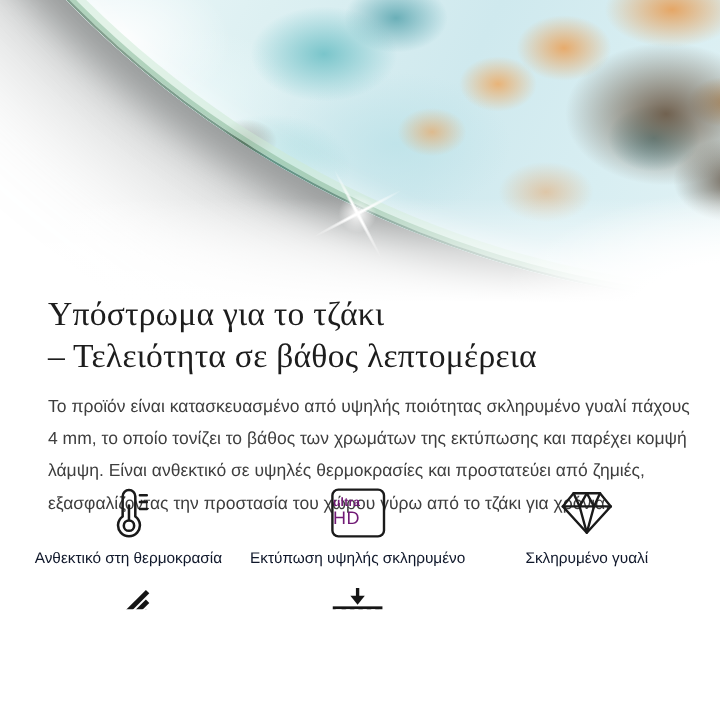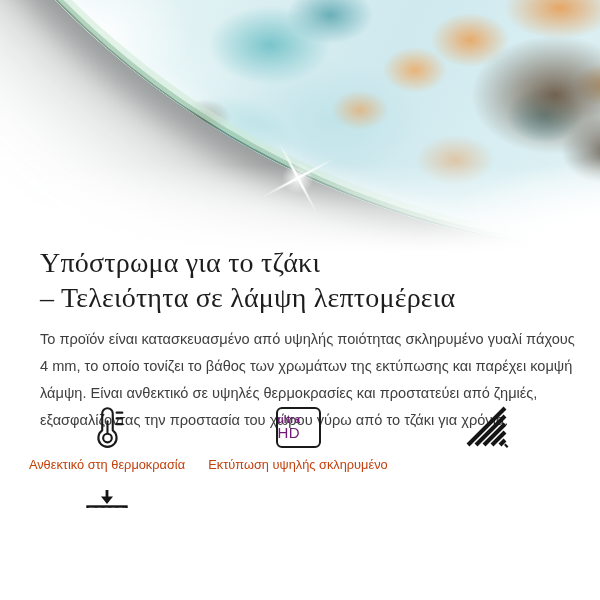--- a/index.html
+++ b/index.html
@@ -66,21 +66,21 @@
     font-size:28px;line-height:35px;letter-spacing:.2px;}
   .heading span{display:block;}
   .description{position:absolute;left:40px;top:311px;width:537px;z-index:2;
     font-size:14.6px;line-height:27.3px;color:#3e3e3e;}
 
   
   .features{position:absolute;left:30px;top:402px;width:560px;z-index:2;
     display:flex;flex-wrap:wrap;column-gap:37px;row-gap:14px;}
   .feature{width:154px;display:flex;flex-direction:column;align-items:center;}
   .icon-box{height:50px;display:flex;align-items:center;justify-content:center;margin-bottom:5px;}
-  .feature-label{font-size:12.8px;line-height:16px;color:#c2410c;text-align:left;white-space:nowrap;}
+  .feature-label{font-size:12.8px;line-height:16px;color:#0f172a;text-align:left;white-space:nowrap;}
   .icon-stroke{stroke:#1a1a1a;fill:none;stroke-width:2.2;stroke-linecap:round;stroke-linejoin:round;}
   .ultrahd{width:41px;height:37px;border:2.5px solid #1a1a1a;border-radius:6px;
     display:flex;flex-direction:column;align-items:flex-start;justify-content:center;color:#701a75;}
   .ultrahd .u{font-size:10px;line-height:10px;font-weight:600;letter-spacing:.2px;}
   .ultrahd .h{font-size:15px;line-height:15px;font-weight:400;letter-spacing:.4px;}
 </style>
 </head>
 <body>
 
 <div class="page">
@@ -92,21 +92,21 @@
     <div class="sparkle">
       <div class="ray-v"></div>
         <div class="ray-h"></div>
         <div class="glow"></div>
     </div>
     <div class="banner-fade"></div>
   </div>
 
   <h1 class="heading">
     <span>Υπόστρωμα για το τζάκι</span>
-    <span>– Τελειότητα σε λάμψη λεπτομέρεια</span>
+    <span>– Τελειότητα σε βάθος λεπτομέρεια</span>
   </h1>
 
   <p class="description">Το προϊόν είναι κατασκευασμένο από υψηλής ποιότητας σκληρυμένο γυαλί πάχους 4 mm, το οποίο τονίζει το βάθος των χρωμάτων της εκτύπωσης και παρέχει κομψή λάμψη. Είναι ανθεκτικό σε υψηλές θερμοκρασίες και προστατεύει από ζημιές, εξασφαλίζοντας την προστασία του χώρου γύρω από το τζάκι για χρόνια.</p>
 
   <div class="features">
 
     <div class="feature">
       <div class="icon-box">
         <svg width="46" height="48" viewBox="0 0 48 48" class="icon-stroke">
           <path d="M19 10 a5.5 5.5 0 0 1 11 0 v17.5 a9.5 9.5 0 1 1 -11 0 Z"></path>
@@ -122,20 +122,31 @@
       <div class="icon-box">
         <div class="ultrahd">
           <div class="u">ultra</div>
           <div class="h">HD</div>
         </div>
       </div>
       <div class="feature-label">Εκτύπωση υψηλής σκληρυμένο</div>
     </div>
 
 
+    <div class="feature">
+      <div class="icon-box">
+        <svg width="48" height="40" viewBox="0 0 48 40" class="icon-stroke" style="stroke-width:2">
+          <path d="M13 4 H35 L44 15 L24 37 L4 15 Z"></path>
+          <path d="M4 15 H44"></path>
+          <path d="M13 4 L18 15 L24 4 L30 15 L35 4"></path>
+          <path d="M18 15 L24 37 L30 15"></path>
+        </svg>
+      </div>
+      <div class="feature-label">Σκληρυμένο γυαλί</div>
+    </div>
 
     <div class="feature">
       <div class="icon-box">
         <svg width="46" height="42" viewBox="0 0 46 42" style="stroke:#151515;stroke-width:4;fill:none;stroke-linecap:butt">
           <path d="M2 39 L39 2"></path>
           <path d="M10 39 L39 10"></path>
           <path d="M18 39 L39 18"></path>
           <path d="M26 39 L39 26"></path>
           <path d="M34 39 L39 34"></path>
           <path d="M41 39 L39.5 40.5"></path>

